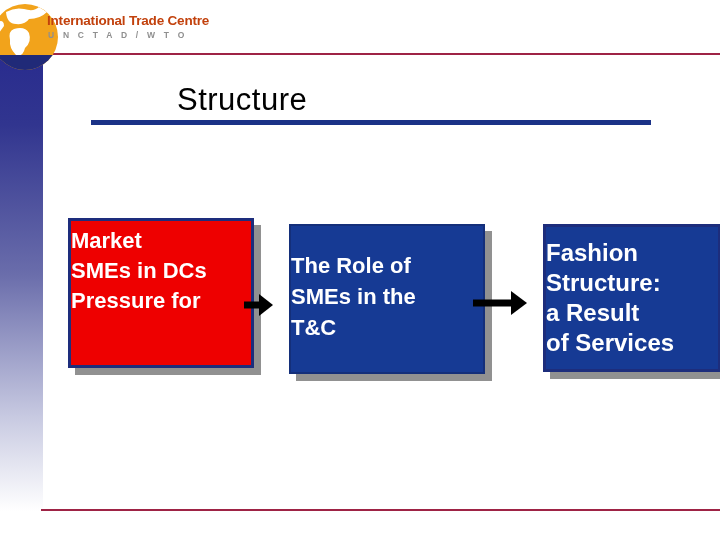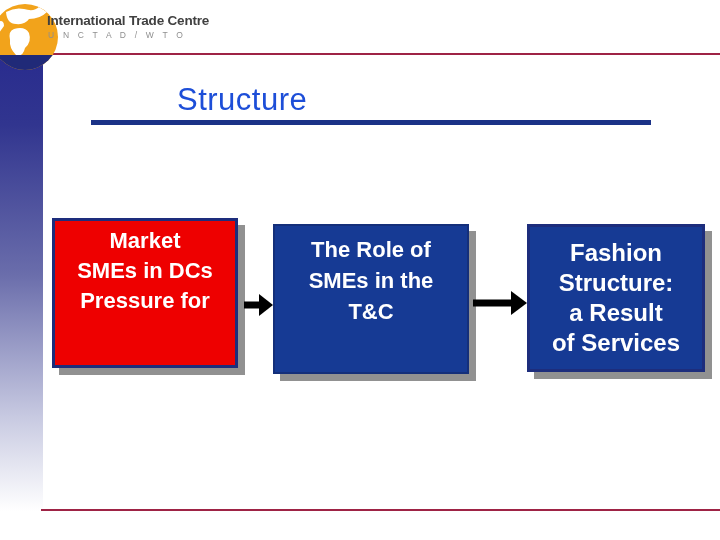--- a/index.html
+++ b/index.html
@@ -16,52 +16,53 @@
 
   
   .rule-top    { position:absolute; left:45px; right:0; top:53px;  height:1.5px; background:#9e2345; }
   .rule-bottom { position:absolute; left:41px; right:0; top:509px; height:1.5px; background:#9e2345; }
 
   
   .logo { position:absolute; left:0; top:0; width:230px; height:72px; }
   .globe { position:absolute; left:-12px; top:2px; }
   .brand-name {
     position:absolute; left:47px; top:13px; width:180px;
-    font-size:13.5px; font-weight:bold; color:#404040; letter-spacing:-0.2px; white-space:nowrap;
+    font-size:13.5px; font-weight:bold; color:#c2410c; letter-spacing:-0.2px; white-space:nowrap;
   }
   .brand-sub {
     position:absolute; left:48px; top:30px;
-    font-size:8.5px; font-weight:normal; color:#8f8f8f; letter-spacing:3.2px; white-space:nowrap;
+    font-size:8.5px; font-weight:bold; color:#8f8f8f; letter-spacing:3.2px; white-space:nowrap;
   }
 
   
   .page-title {
     position:absolute; left:177px; top:82px;
-    font-size:31px; color:#1d4ed8; letter-spacing:0.5px;
+    font-size:31px; color:#000000; letter-spacing:0.5px;
   }
   .title-underline {
     position:absolute; left:91px; top:120px; width:560px; height:5px; background:#1b3287;
   }
 
   
   .box {
-    position:absolute; color:#ffffff; font-weight:bold; text-align:center;
+    position:absolute; color:#ffffff; font-weight:bold; 
     box-shadow:7px 7px 0 #919191;
+    margin-left:16px;
   }
   .box .line { display:block; }
 
   .box-market {
     left:52px; top:218px; width:186px; height:150px;
     background:#ee0000; border:3px solid #1d2d7c;
     font-size:22px; line-height:30px; padding-top:5px;
   }
   .box-role {
     left:273px; top:224px; width:196px; height:150px;
     background:#163a94; border:2px solid #142f7a;
-    font-size:22px; line-height:31px; padding-top:8px;
+    font-size:22px; line-height:31px; padding-top:24px;
   }
   .box-fashion {
     left:527px; top:224px; width:178px; height:148px;
     background:#163a94; border:3px solid #1d2d7c;
     font-size:24px; line-height:30px; padding-top:11px;
   }
 
   .arrow { position:absolute; }
   .arrow-1 { left:244px; top:293px; }
   .arrow-2 { left:473px; top:290px; }

